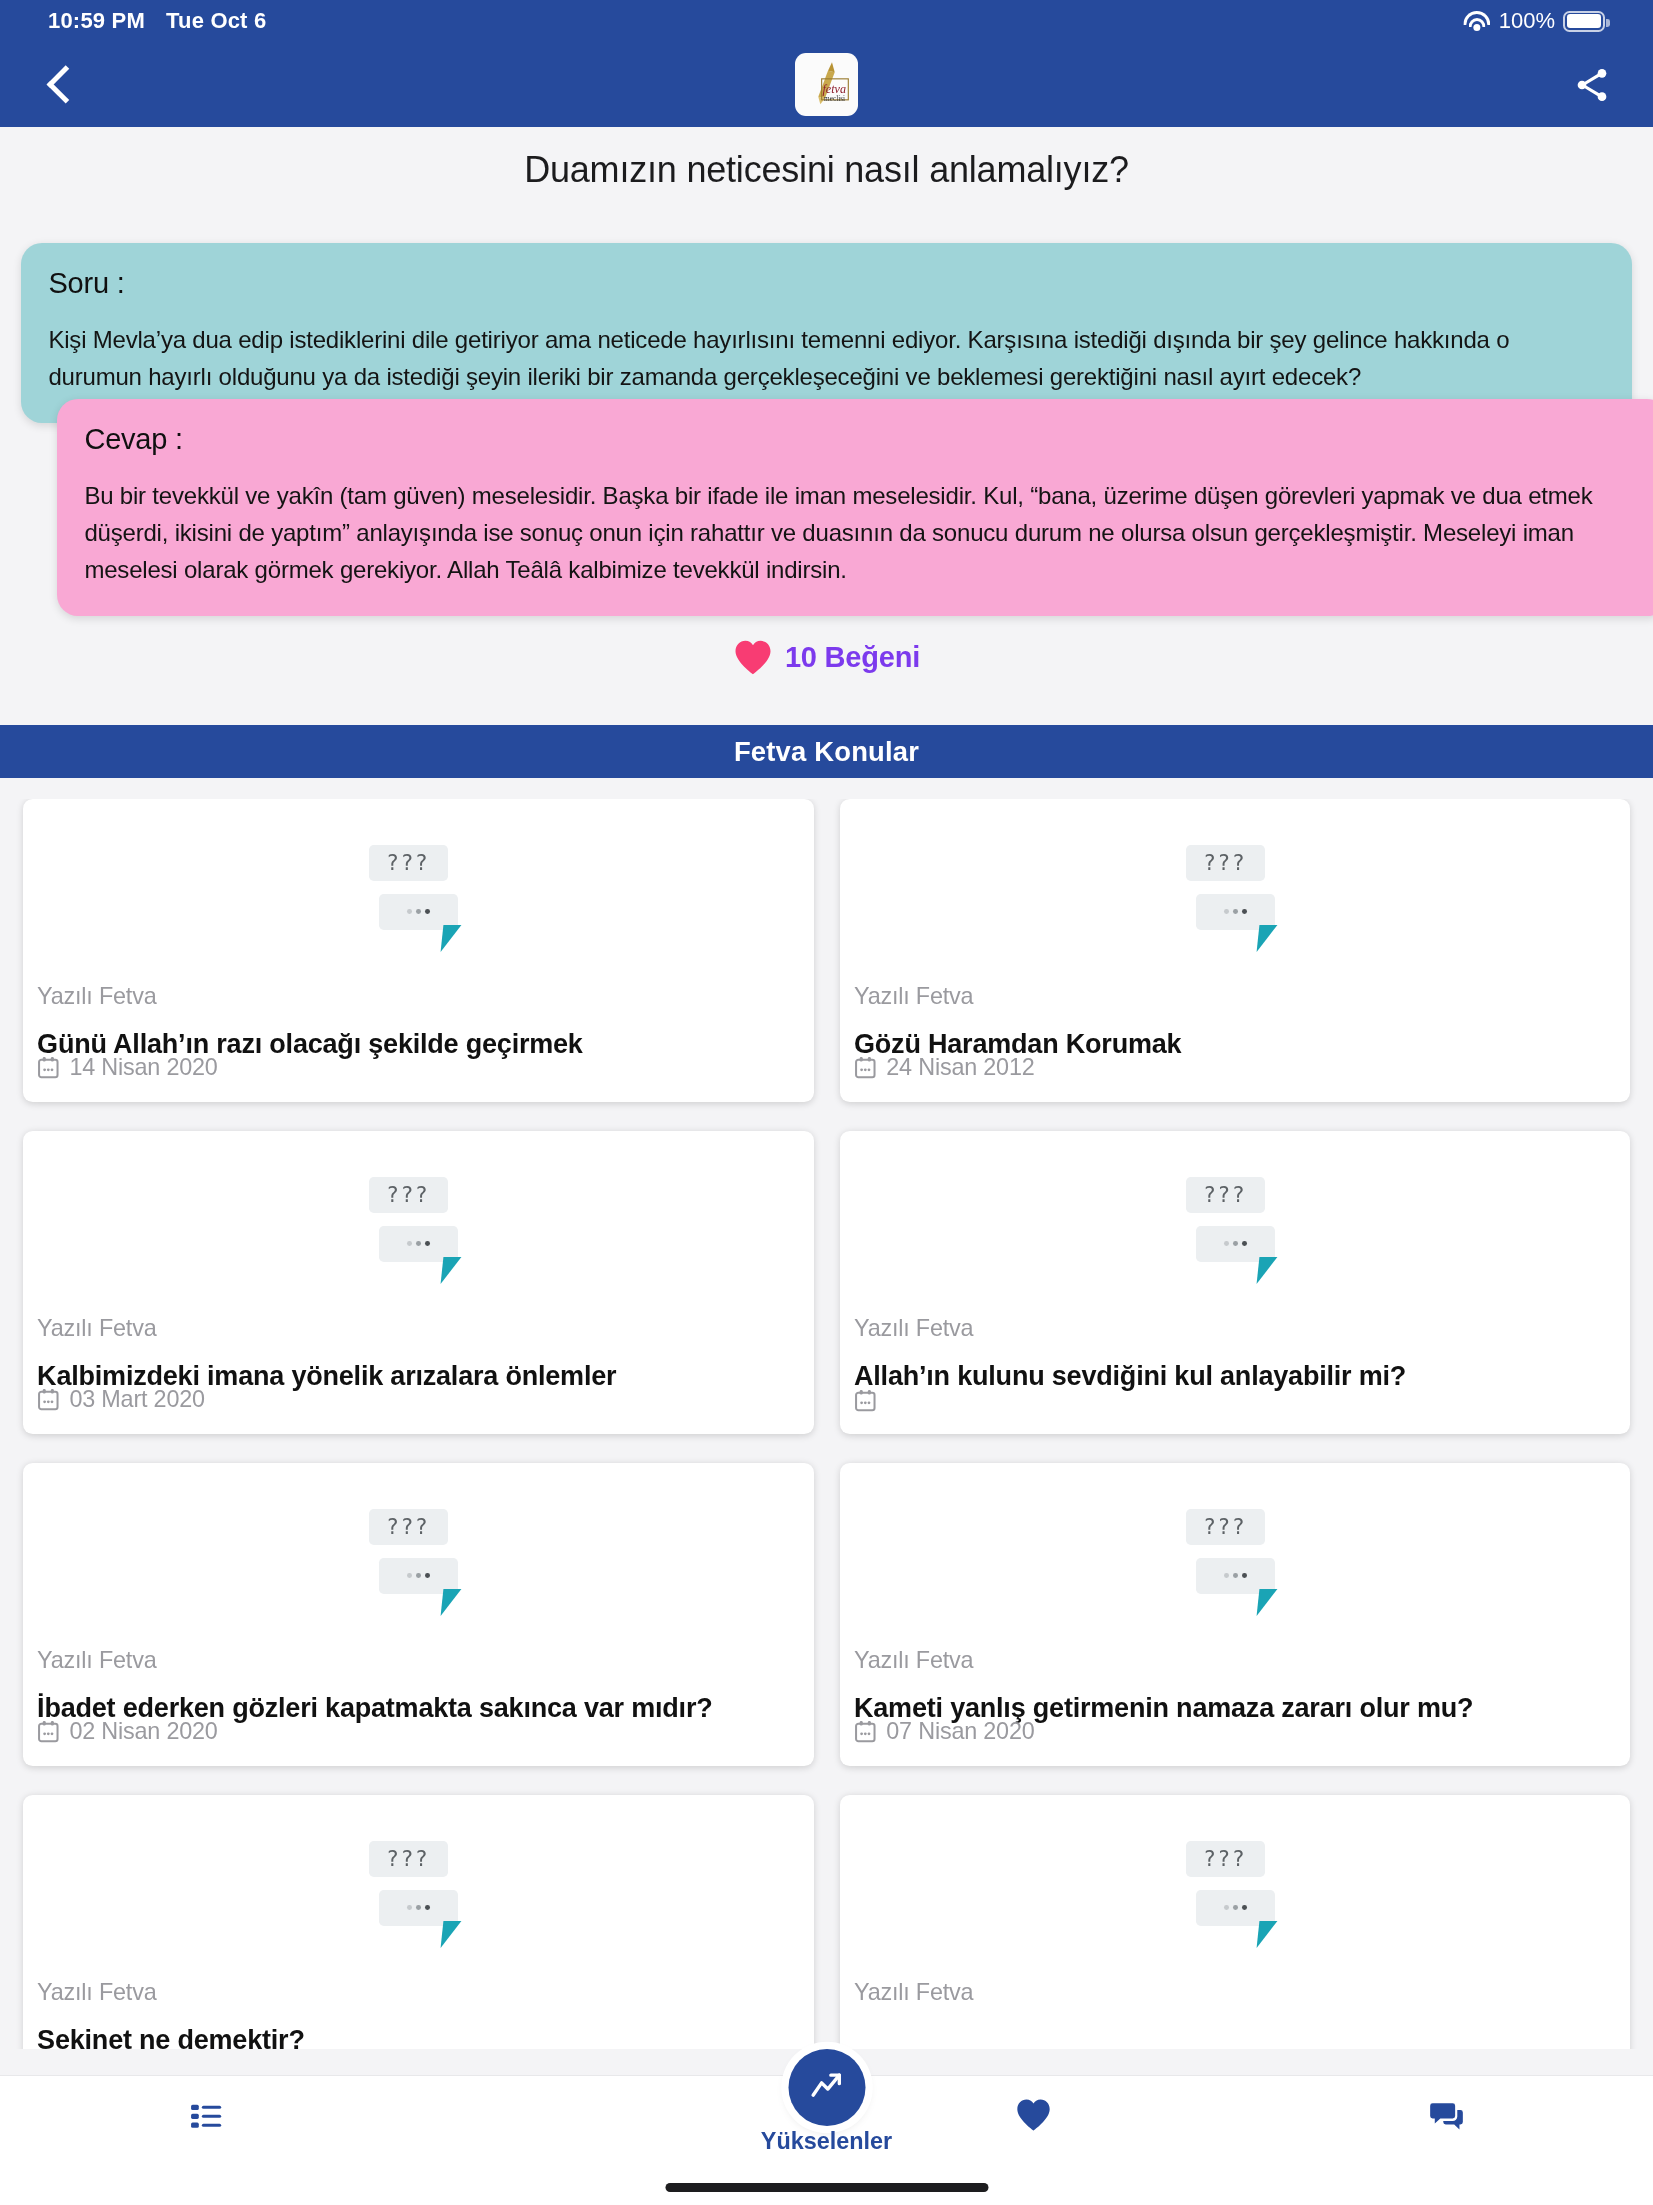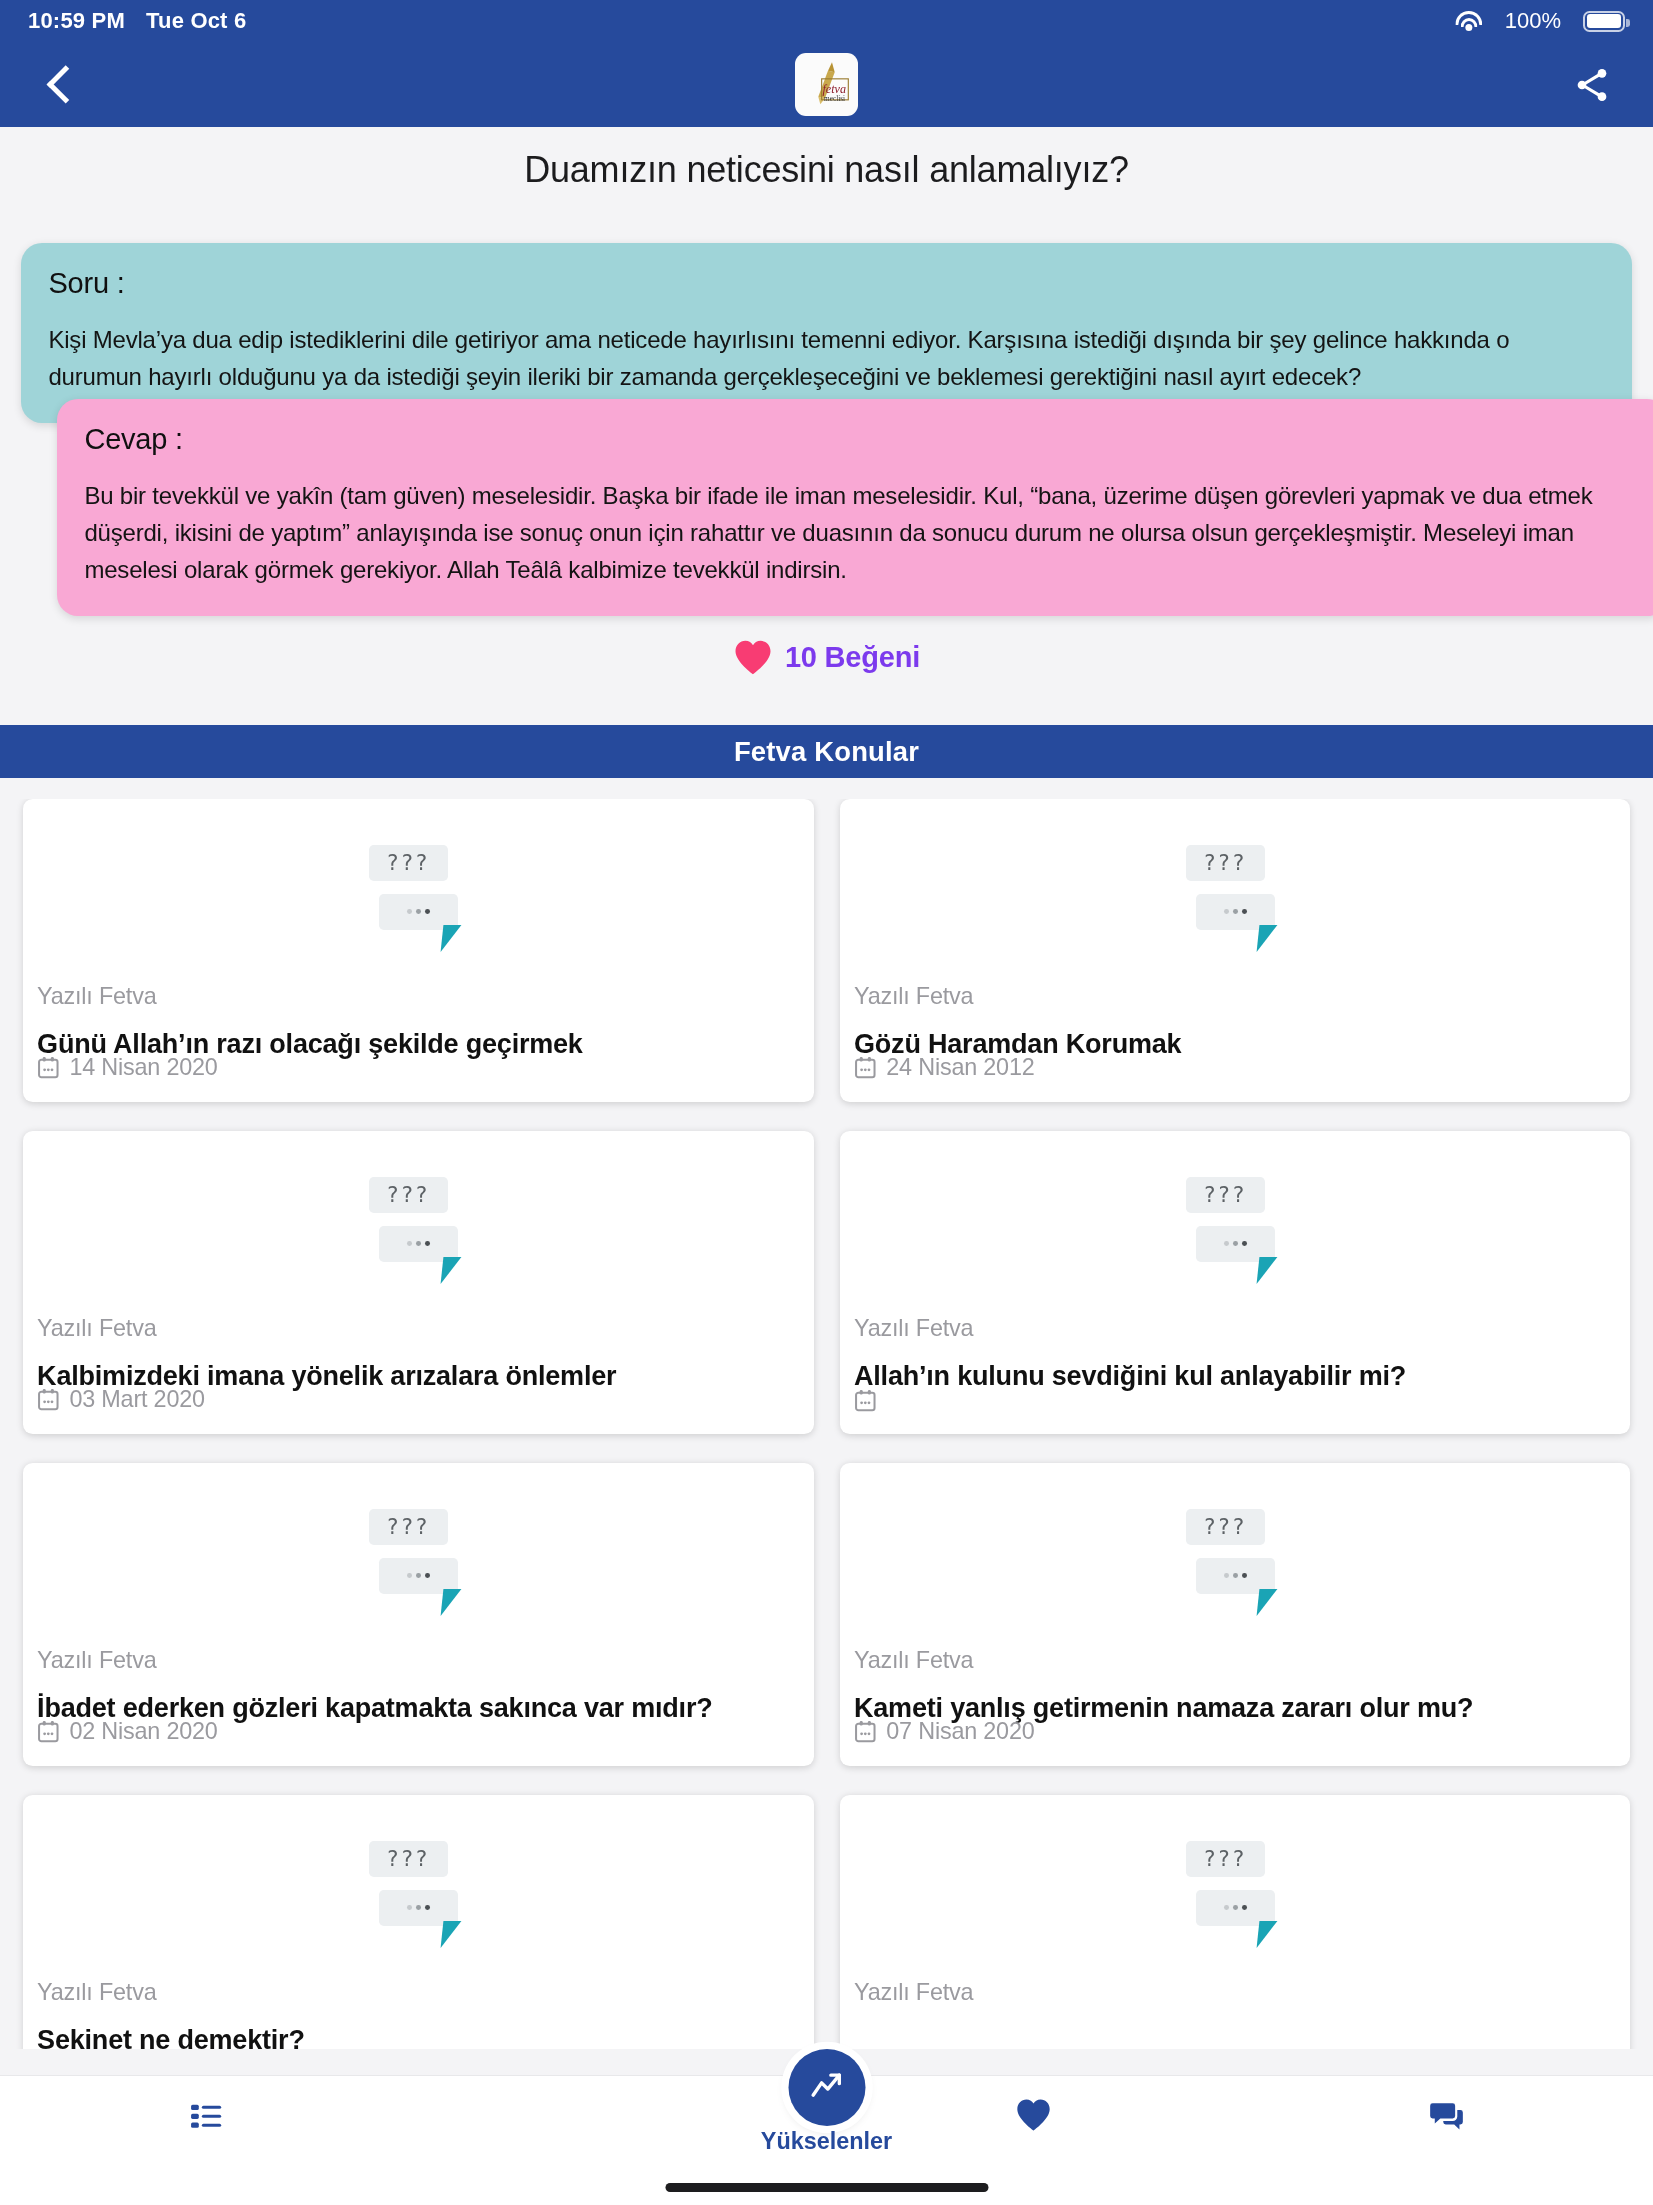--- a/index.html
+++ b/index.html
@@ -9,24 +9,24 @@
     background: #f2f2f4;
     overflow: hidden;
   }
   .screen { position: relative; width: 1653px; height: 2205px; background: #f4f4f6; }
 
   
   .statusbar {
     position: absolute; top: 0; left: 0; width: 1653px; height: 42px;
     background: #264a9c; color: #fff;
     display: flex; align-items: center; justify-content: space-between;
-    padding: 0 28px;
+    padding: 0 48px;
   }
   .sb-left { display: flex; align-items: center; gap: 21px; font-size: 22px; font-weight: 600; letter-spacing: 0.2px; }
-  .sb-right { display: flex; align-items: center; gap: 22px; font-size: 22px; font-weight: 500; }
+  .sb-right { display: flex; align-items: center; gap: 8px; font-size: 22px; font-weight: 500; }
   .wifi-icon { width: 27.4px; height: 21px; position: relative; display: inline-block; }
   .wifi-icon i {
     position: absolute; border: 3.2px solid #fff; border-bottom: none;
     border-radius: 50% 50% 0 0 / 100% 100% 0 0; left: 50%; transform: translateX(-50%);
   }
   .wifi-icon i.a { width: 27.4px; height: 13.7px; top: 0.8px; }
   .wifi-icon i.b { width: 17px; height: 9px; top: 7.3px; }
   .wifi-icon i.c { width: 7.3px; height: 4px; top: 13px; border-radius: 50%; border: none; background: #fff; height: 7.3px; width: 7.3px; top: 13.7px; }
   .batt { width: 42px; height: 21px; border: 2.4px solid rgba(255,255,255,.75); border-radius: 6.5px; position: relative; padding: 1.6px; }
   .batt::after { content:''; position:absolute; right:-6.5px; top:6.5px; width:4px; height:8px; background: rgba(255,255,255,.6); border-radius: 0 2.4px 2.4px 0; }

